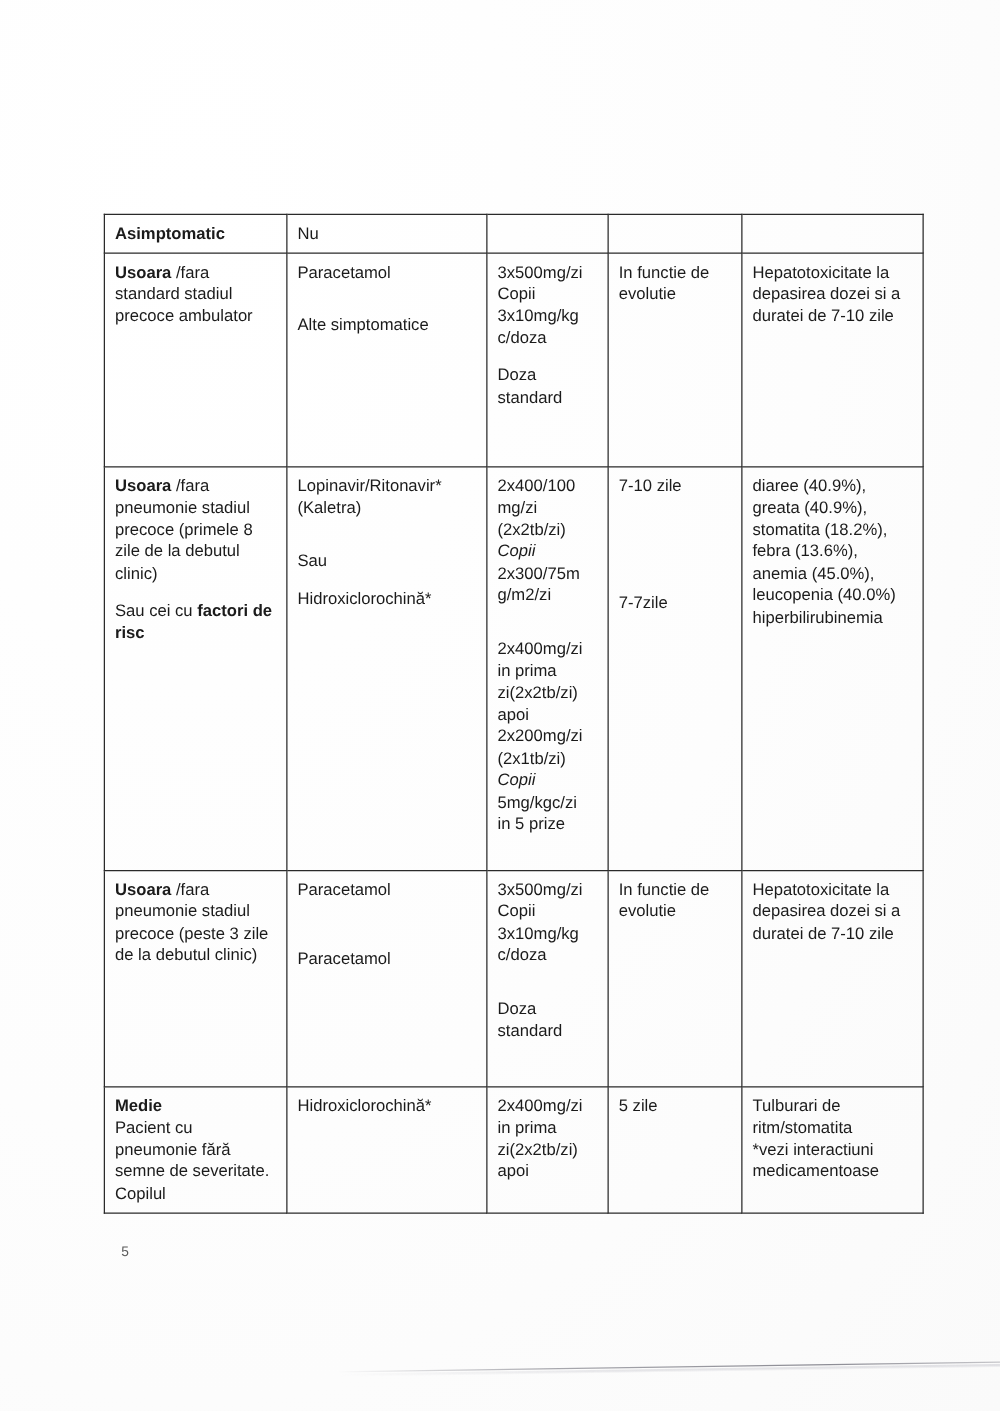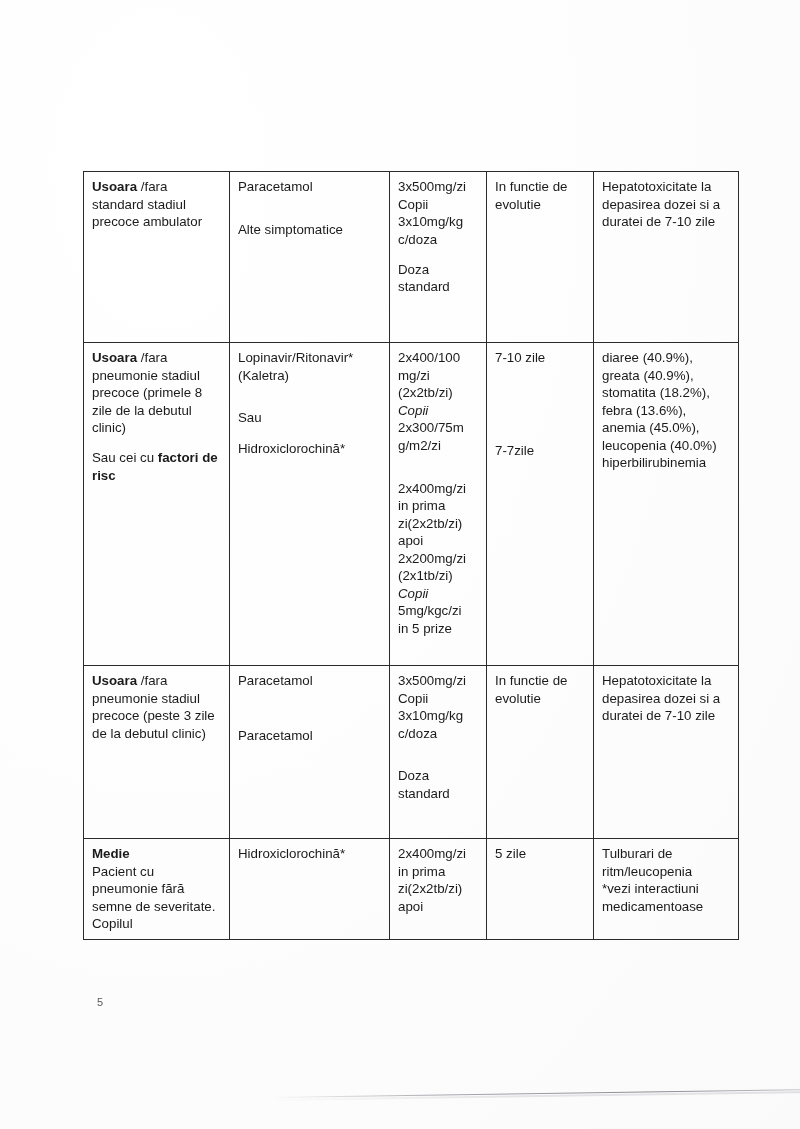--- a/index.html
+++ b/index.html
@@ -97,20 +97,31 @@
     <colgroup>
       <col class="c0">
         <col class="c1">
         <col class="c2">
         <col class="c3">
         <col class="c4">
     </colgroup>
     <tbody>
 
 
+      <tr>
+        <td>
+          <span class="b">Asimptomatic</span>
+        </td>
+        <td>
+          <span>Nu</span>
+        </td>
+        <td></td>
+        <td></td>
+        <td></td>
+      </tr>
 
       <tr>
         <td style="height:158px">
           <span class="b">Usoara</span><span> /fara standard stadiul precoce ambulator</span>
         </td>
         <td>
           <span class="blk">Paracetamol</span>
           <span class="gap"></span>
           <span class="gap"></span>
           <span class="blk">Alte simptomatice</span>
@@ -222,21 +233,21 @@
           <span class="blk">2x400mg/zi</span>
           <span class="blk">in prima</span>
           <span class="blk">zi(2x2tb/zi)</span>
           <span class="blk">apoi</span>
         </td>
         <td>
           <span>5 zile</span>
         </td>
         <td>
           <span class="blk">Tulburari de</span>
-          <span class="blk">ritm/leucopenia</span>
+          <span class="blk">ritm/stomatita</span>
           <span class="blk">*vezi interactiuni</span>
           <span class="blk">medicamentoase</span>
         </td>
       </tr>
 
     </tbody>
   </table>
 
   <div class="page-number">5</div>
 

